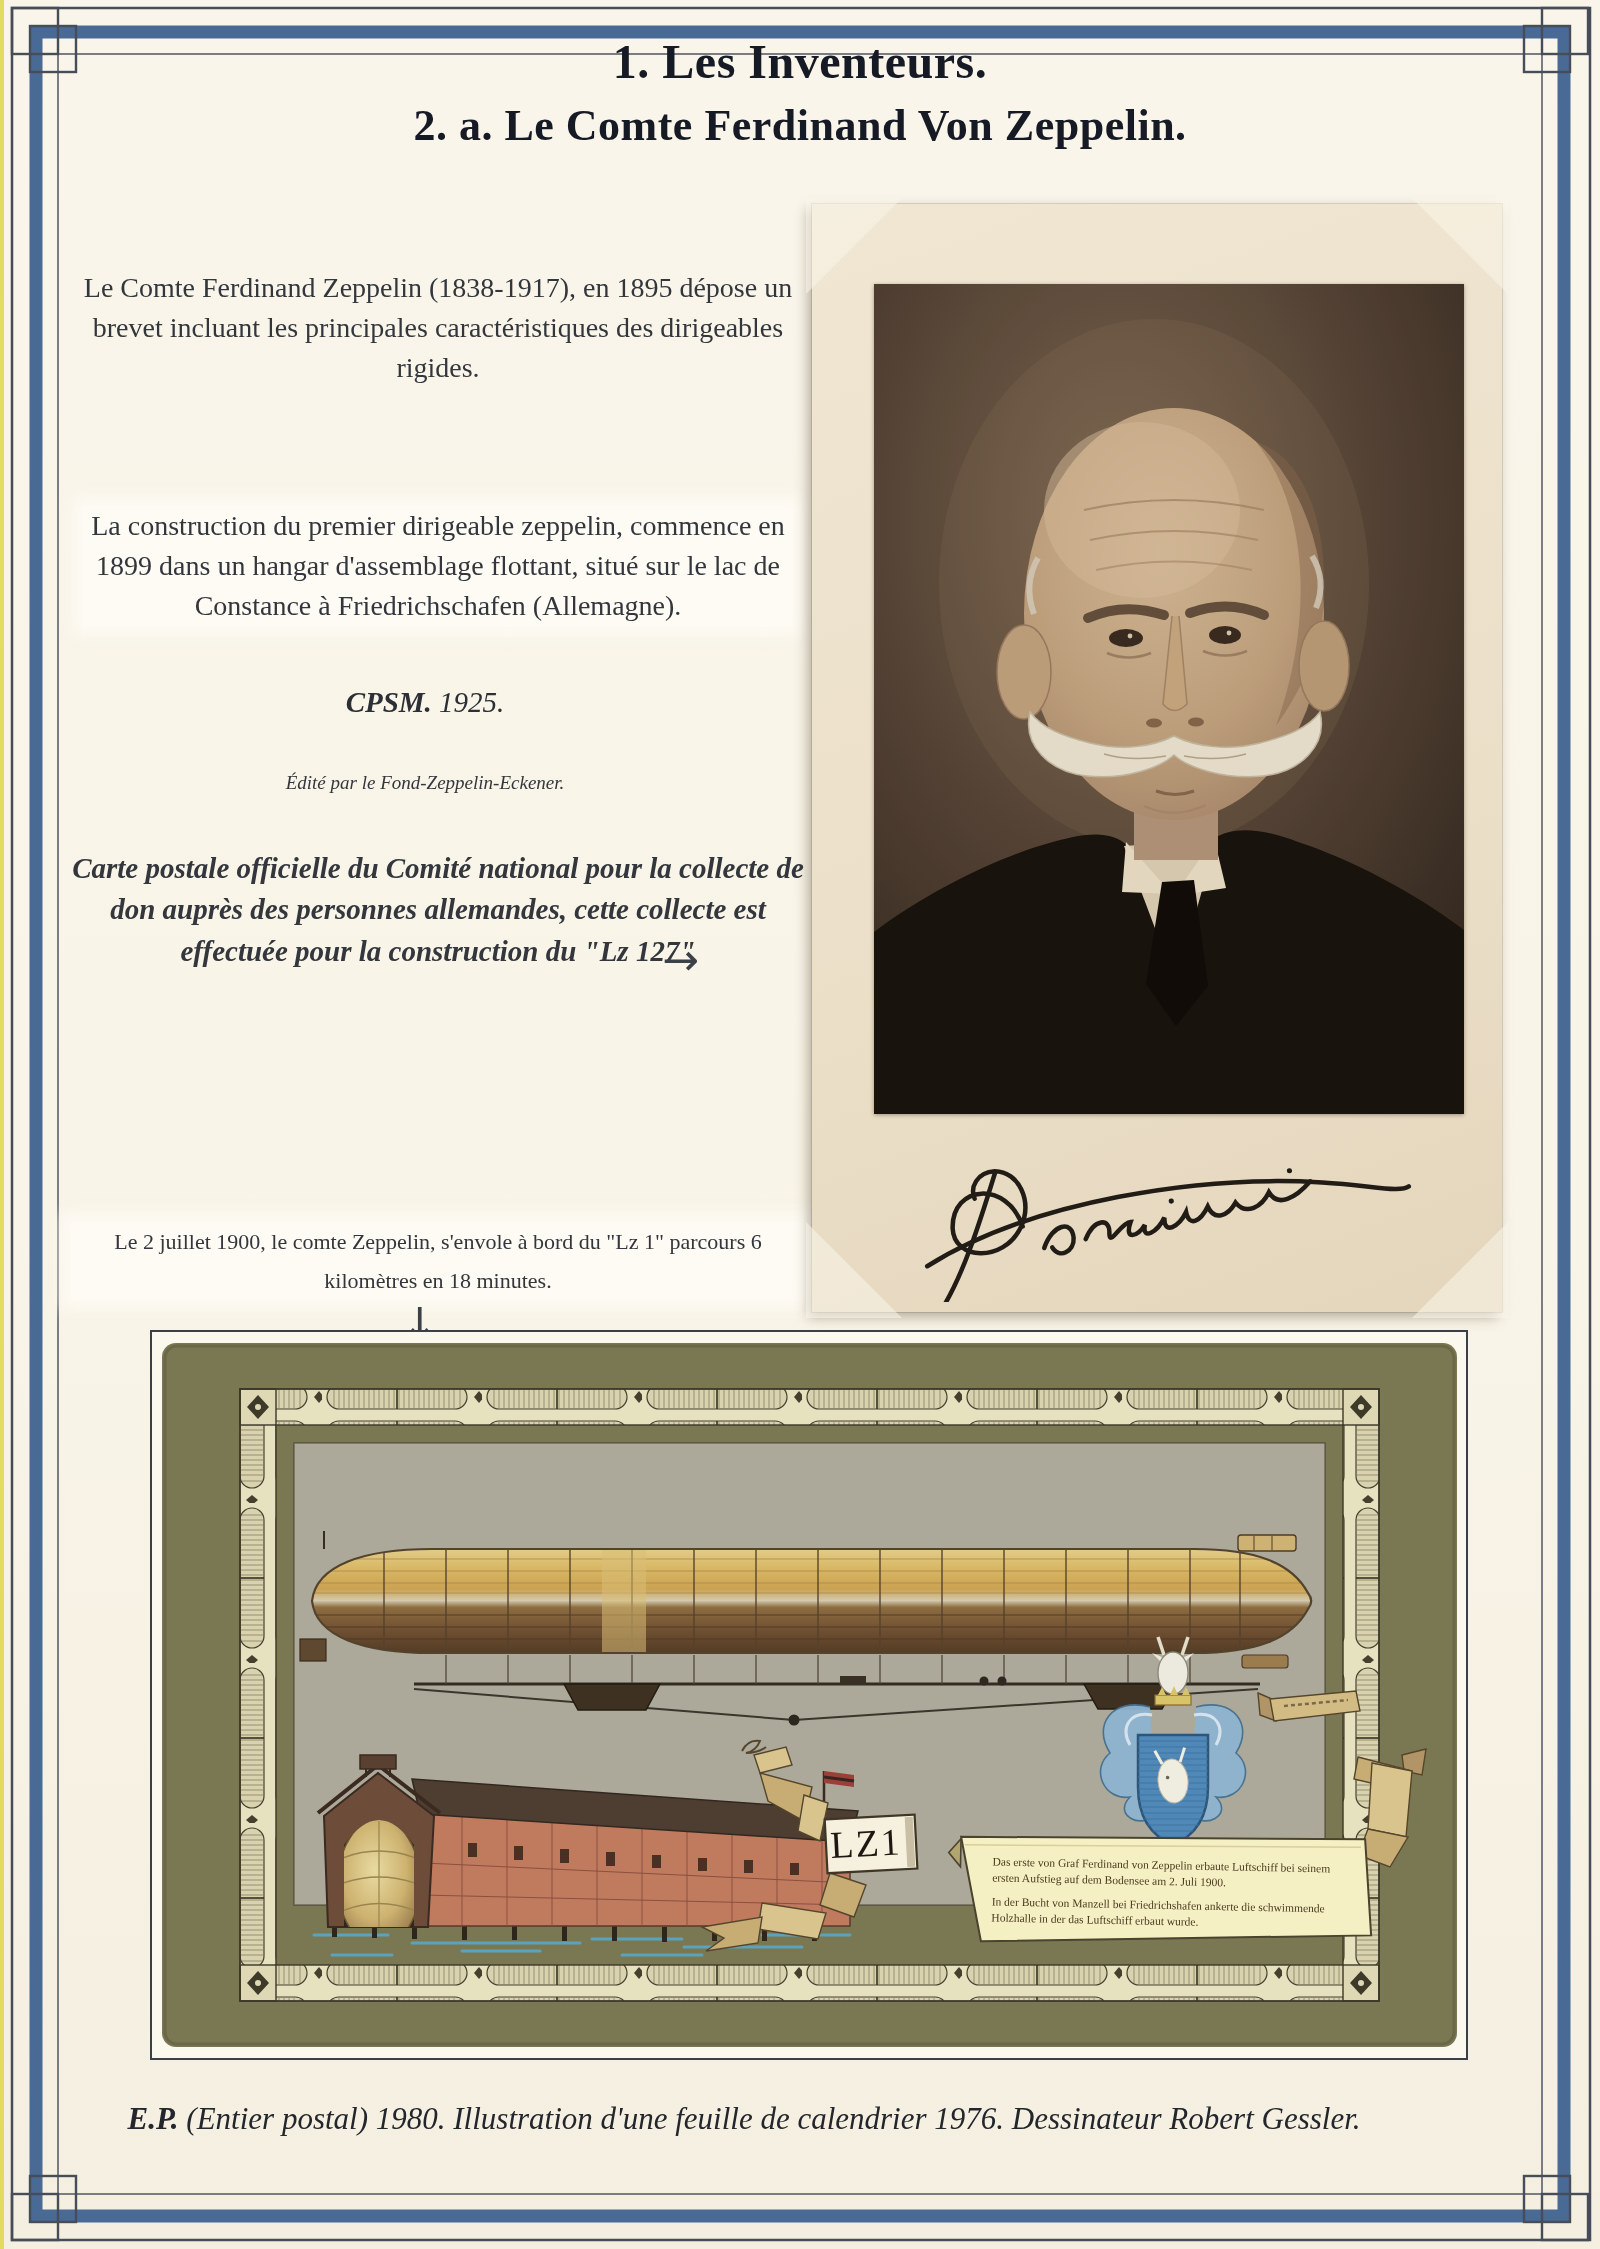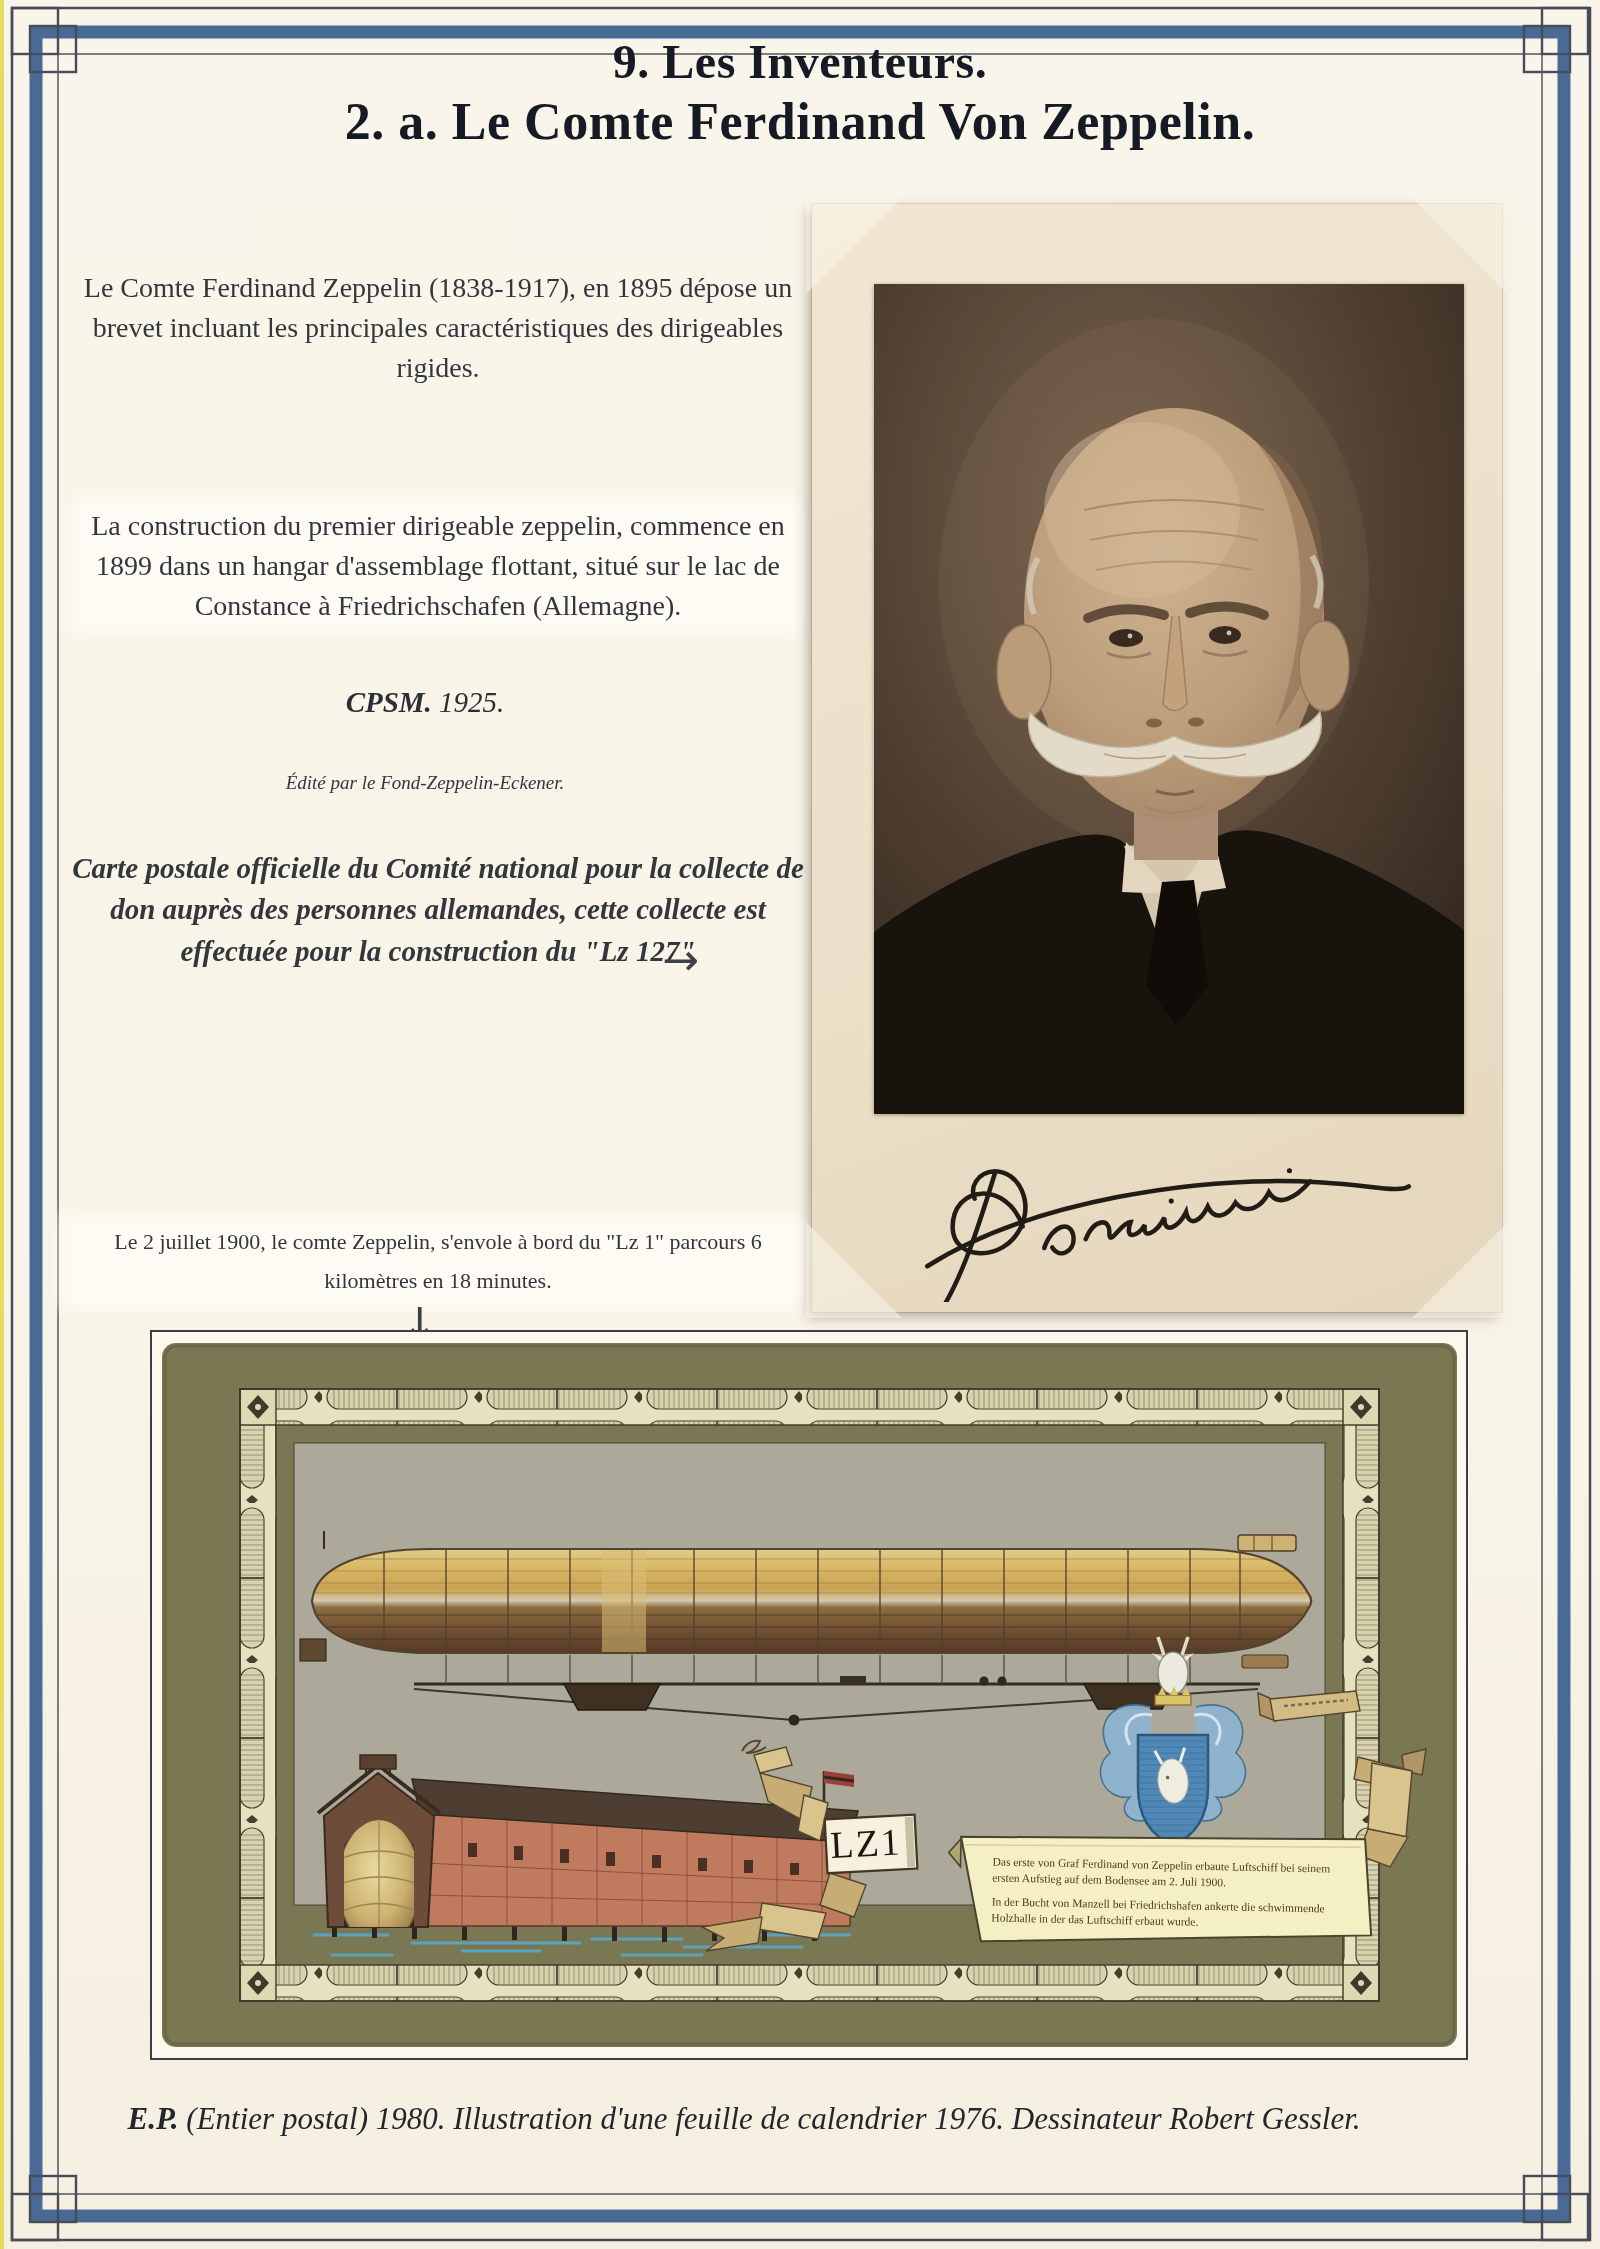--- a/index.html
+++ b/index.html
@@ -6,21 +6,21 @@
   .page{
     position:relative;width:1600px;height:2249px;margin:0 auto;
     background:linear-gradient(180deg,#f9f5ea 0%,#f8f4e7 55%,#f4efe0 100%);
     font-family:"Liberation Serif","DejaVu Serif",serif;
     overflow:hidden;
   }
   .scan-edge{position:absolute;left:0;top:0;width:4px;height:100%;background:#ded749;opacity:.85;}
   .border-svg{position:absolute;left:0;top:0;width:1600px;height:2249px;}
   .title{position:absolute;left:0;width:1600px;text-align:center;font-weight:bold;color:#151a24;letter-spacing:.5px;}
   .title1{top:34px;font-size:48px;}
-  .title2{top:92px;font-size:52px;}
+  .title2{top:100px;font-size:44px;}
   .para{position:absolute;text-align:center;color:#33373d;font-size:28px;line-height:1.43;margin-left:13px;}
   .i{font-style:italic;}
   .bi{font-style:italic;font-weight:bold;text-align:right;}
   .shaded{background:rgba(253,251,244,.92);box-shadow:0 0 14px 10px rgba(253,251,244,.92);}
   .p1{top:268px;left:55px;width:740px;}
   .p2{top:506px;left:70px;width:710px;}
   .cpsm{top:686px;left:55px;width:740px;position:absolute;text-align:center;font-size:29px;color:#2c3036;}
   .edited{top:772px;left:55px;width:740px;position:absolute;text-align:center;font-size:19px;color:#33373d;}
   .p3{top:848px;left:58px;width:734px;font-size:29px;font-weight:bold;}
   .arrow{position:absolute;color:#3c4149;font-size:44px;line-height:1;font-family:"DejaVu Sans",sans-serif;}
@@ -71,21 +71,21 @@
     <g stroke="#474d58" stroke-width="2.4" fill="none">
       <rect x="12" y="2194" width="46" height="46"></rect>
         <rect x="30" y="2176" width="46" height="46"></rect>
     </g>
     <g stroke="#474d58" stroke-width="2.4" fill="none">
       <rect x="1542" y="2194" width="46" height="46"></rect>
         <rect x="1524" y="2176" width="46" height="46"></rect>
     </g>
   </svg>
 
-  <div class="title title1">9. Les Inventeurs.</div>
+  <div class="title title1">1. Les Inventeurs.</div>
   <div class="title title2">2. a. Le Comte Ferdinand Von Zeppelin.</div>
 
   <div class="para p1">Le Comte Ferdinand Zeppelin (1838-1917), en 1895 dépose un brevet incluant les principales caractéristiques des dirigeables rigides.</div>
   <div class="para p2 shaded">La construction du premier dirigeable zeppelin, commence en 1899 dans un hangar d'assemblage flottant, situé sur le lac de Constance à Friedrichschafen (Allemagne).</div>
 
   <div class="cpsm"><span class="bi">CPSM.</span><span class="i"> 1925.</span></div>
 
   <div class="edited i">Édité par le Fond-Zeppelin-Eckener.</div>
   <div class="para p3 i">Carte postale officielle du Comité national pour la collecte de don auprès des personnes allemandes, cette collecte est effectuée pour la construction du "Lz 127"</div>
   <div class="arrow arrow-right">→</div>

